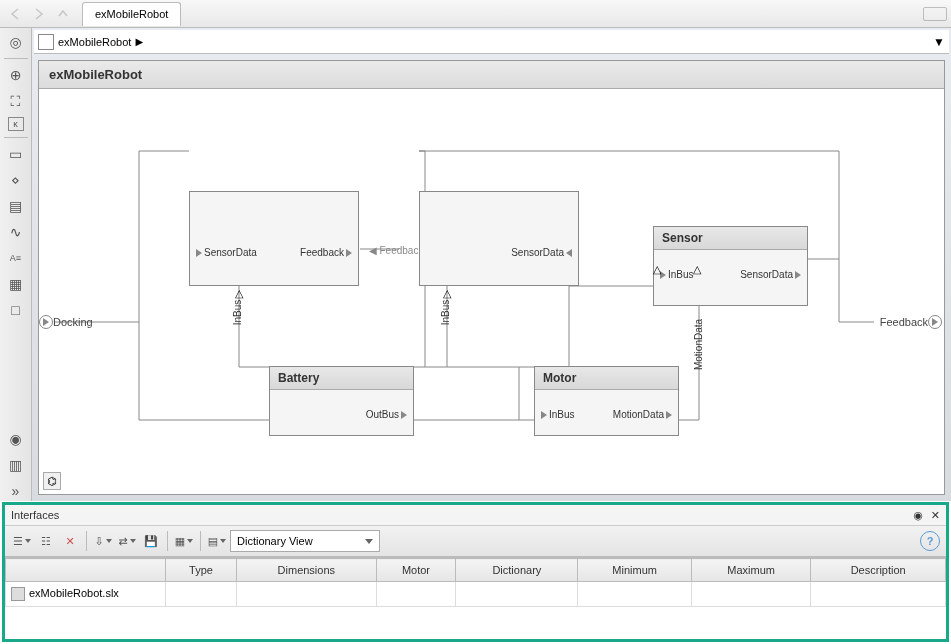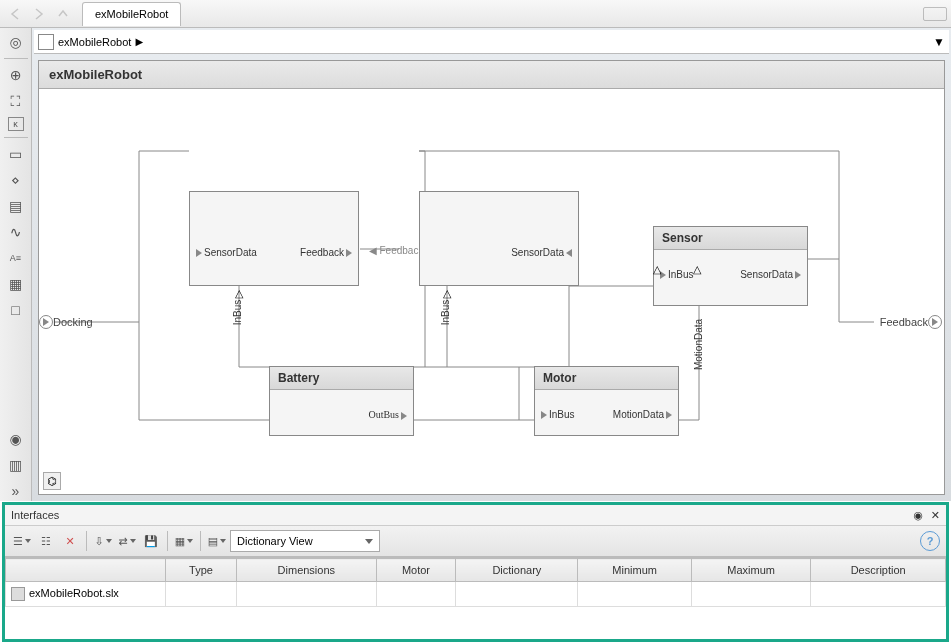--- a/index.html
+++ b/index.html
@@ -146,21 +146,21 @@
 
         <div class="block" style="left:614px;top:100px;width:155px;height:80px;margin-top:35px;">
           <div class="block-header">Sensor</div>
           <span class="port-label" style="left:4px;top:42px;"><span class="port-tri"></span><span>InBus</span></span>
           <span class="port-label" style="right:4px;top:42px;"><span>SensorData</span><span class="port-tri"></span></span>
         </div>
         <span class="vlabel" style="left:634px;top:248px;">MotionData</span>
 
         <div class="block" style="left:230px;top:275px;width:145px;height:70px;">
           <div class="block-header">Battery</div>
-          <span class="port-label" style="right:4px;top:42px;font-family:Liberation Serif, serif;"><span>OutBus</span><span class="port-tri"></span></span>
+          <span class="port-label" style="right:4px;top:42px;"><span>OutBus</span><span class="port-tri"></span></span>
         </div>
 
         <div class="block" style="left:495px;top:275px;width:145px;height:70px;">
           <div class="block-header">Motor</div>
           <span class="port-label" style="left:4px;top:42px;"><span class="port-tri"></span><span>InBus</span></span>
           <span class="port-label" style="right:4px;top:42px;"><span>MotionData</span><span class="port-tri"></span></span>
         </div>
 
         <div class="ext-port" style="left:0px;top:224px;">
           <span class="ext-circle">

